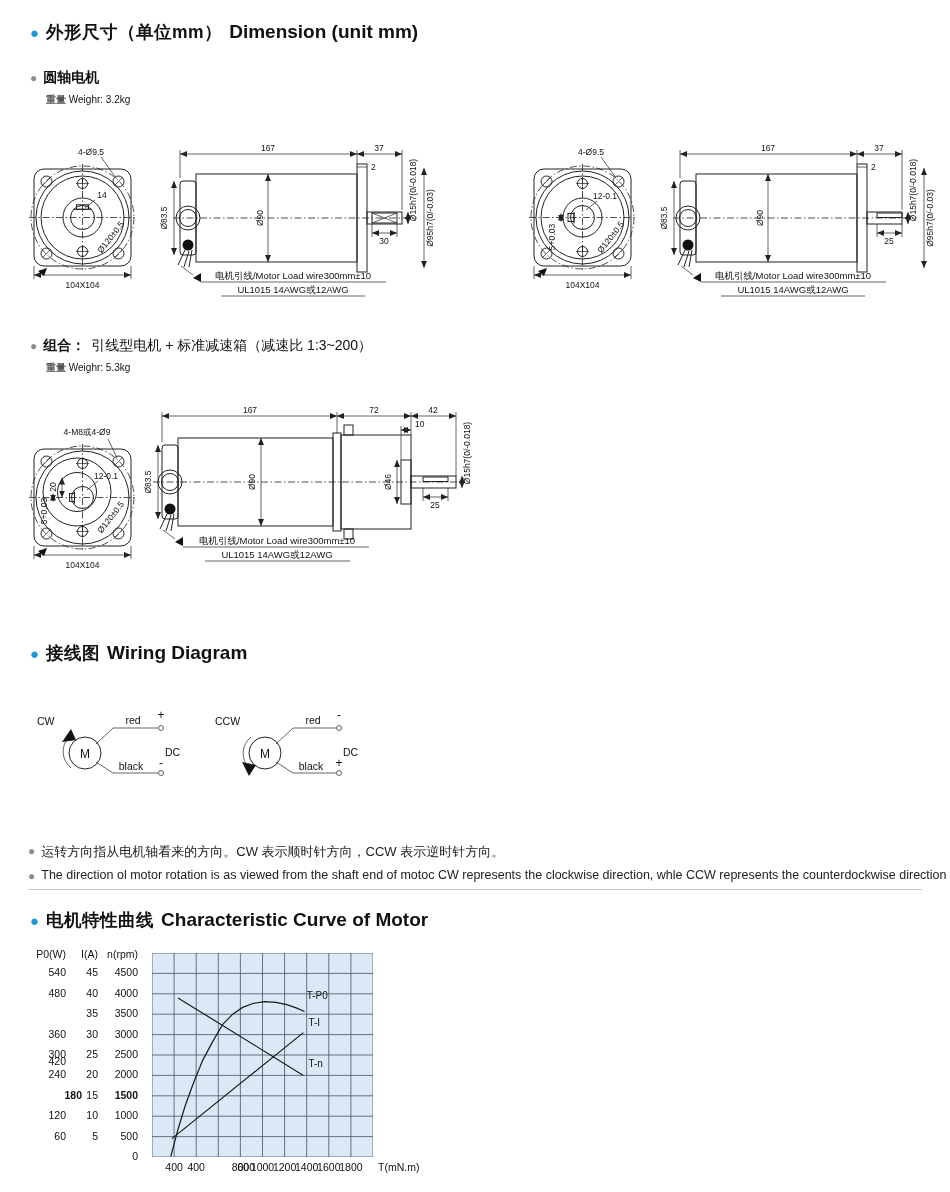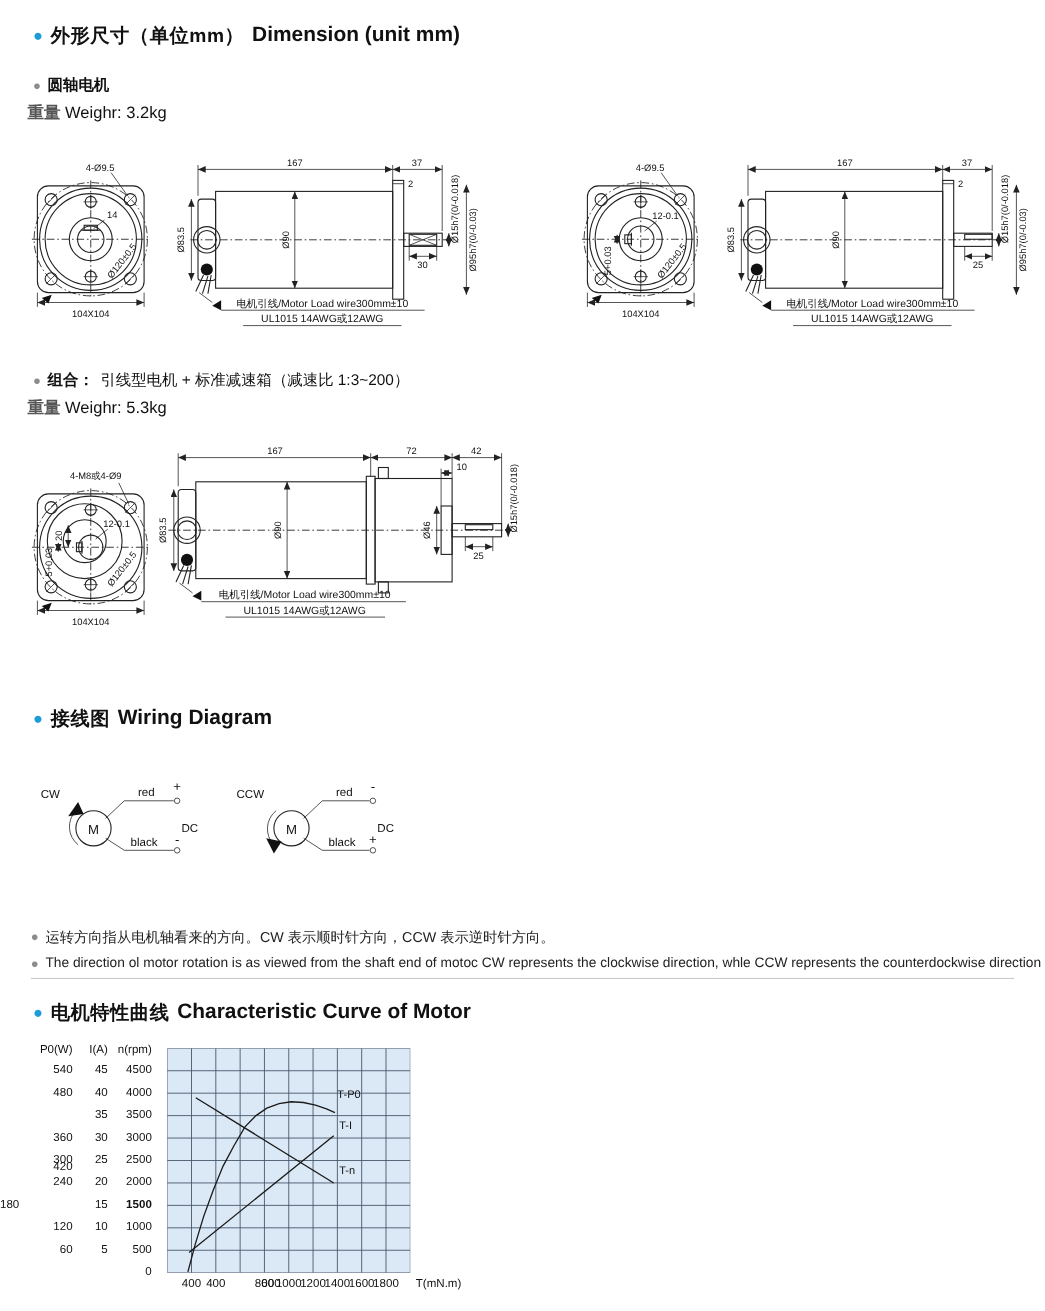--- a/index.html
+++ b/index.html
@@ -5,21 +5,21 @@
   html,body{margin:0;padding:0;background:#fff;}
   #page{position:relative;width:950px;height:1192px;background:#fff;overflow:hidden;
         font-family:"Liberation Sans",sans-serif;color:#111;}
   .abs{position:absolute;}
   .h1{position:absolute;left:30px;display:flex;align-items:center;gap:7px;font-weight:bold;white-space:nowrap;}
   .h1 .cn{font-size:17.5px;letter-spacing:.5px;}
   .h1 .en{font-size:19px;}
   .bullet-blue{color:#1b9cd9;font-size:15px;line-height:1;}
   .bullet-grey{color:#8c8c8c;font-size:12px;line-height:1;}
   .h2{position:absolute;left:30px;display:flex;align-items:center;gap:6px;font-weight:bold;font-size:14px;white-space:nowrap;}
-  .wline{position:absolute;left:25px;font-size:15px;white-space:nowrap;}
+  .wline{position:absolute;left:46px;font-size:10px;white-space:nowrap;}
   .wline .wcn{font-weight:bold;color:#555;}
   .note{position:absolute;left:28px;display:flex;align-items:flex-start;gap:6px;font-size:12.5px;color:#222;white-space:nowrap;}
   .divider{position:absolute;height:1px;background:#c9c9c9;}
   svg.draw{position:absolute;overflow:visible;}
   svg.draw text{font-family:"Liberation Sans",sans-serif;font-size:8.5px;fill:#111;stroke:none;}
   svg.draw text.w{font-size:9.5px;}
   .geo line,.geo rect,.geo circle,.geo path,.geo polyline{stroke:#222;fill:none;stroke-width:1;}
   .geo .thn{stroke-width:.7;}
   .geo .dsh{stroke-dasharray:7 2.5 1.5 2.5;stroke-width:.8;}
   .geo .fil{fill:#111;stroke:none;}
@@ -375,21 +375,21 @@
   </div>
 
   <div id="axis-layer" class="abs" style="left:0;top:0;width:950px;height:1192px;pointer-events:none">
       <span class="tick r" style="left: 4px; top: 948px; width: 62px; text-align: right;">P0(W)</span>
       <span class="tick r" style="left: 4px; top: 966.4px; width: 62px; text-align: right;">540</span>
       <span class="tick r" style="left: 4px; top: 986.8px; width: 62px; text-align: right;">480</span>
       <span class="tick r" style="left: 4px; top: 1007.2px; width: 62px; text-align: right; margin-top: 48px;">420</span>
       <span class="tick r" style="left: 4px; top: 1027.6px; width: 62px; text-align: right;">360</span>
       <span class="tick r" style="left: 4px; top: 1048px; width: 62px; text-align: right;">300</span>
       <span class="tick r" style="left: 4px; top: 1068.4px; width: 62px; text-align: right;">240</span>
-      <span class="tick r" style="left: 0; top: 1088.8px; width: 62px; text-align: left;">180</span>
+      <span class="tick r" style="left: 20px; top: 1088.8px; width: 62px; text-align: right; font-weight: bold;">180</span>
       <span class="tick r" style="left: 4px; top: 1109.2px; width: 62px; text-align: right;">120</span>
       <span class="tick r" style="left: 4px; top: 1129.6px; width: 62px; text-align: right;">60</span>
       <span class="tick r" style="left: 36px; top: 948px; width: 62px; text-align: right;">I(A)</span>
       <span class="tick r" style="left: 36px; top: 966.4px; width: 62px; text-align: right;">45</span>
       <span class="tick r" style="left: 36px; top: 986.8px; width: 62px; text-align: right;">40</span>
       <span class="tick r" style="left: 36px; top: 1007.2px; width: 62px; text-align: right;">35</span>
       <span class="tick r" style="left: 36px; top: 1027.6px; width: 62px; text-align: right;">30</span>
       <span class="tick r" style="left: 36px; top: 1048px; width: 62px; text-align: right;">25</span>
       <span class="tick r" style="left: 36px; top: 1068.4px; width: 62px; text-align: right;">20</span>
       <span class="tick r" style="left: 36px; top: 1088.8px; width: 62px; text-align: right;">15</span>

